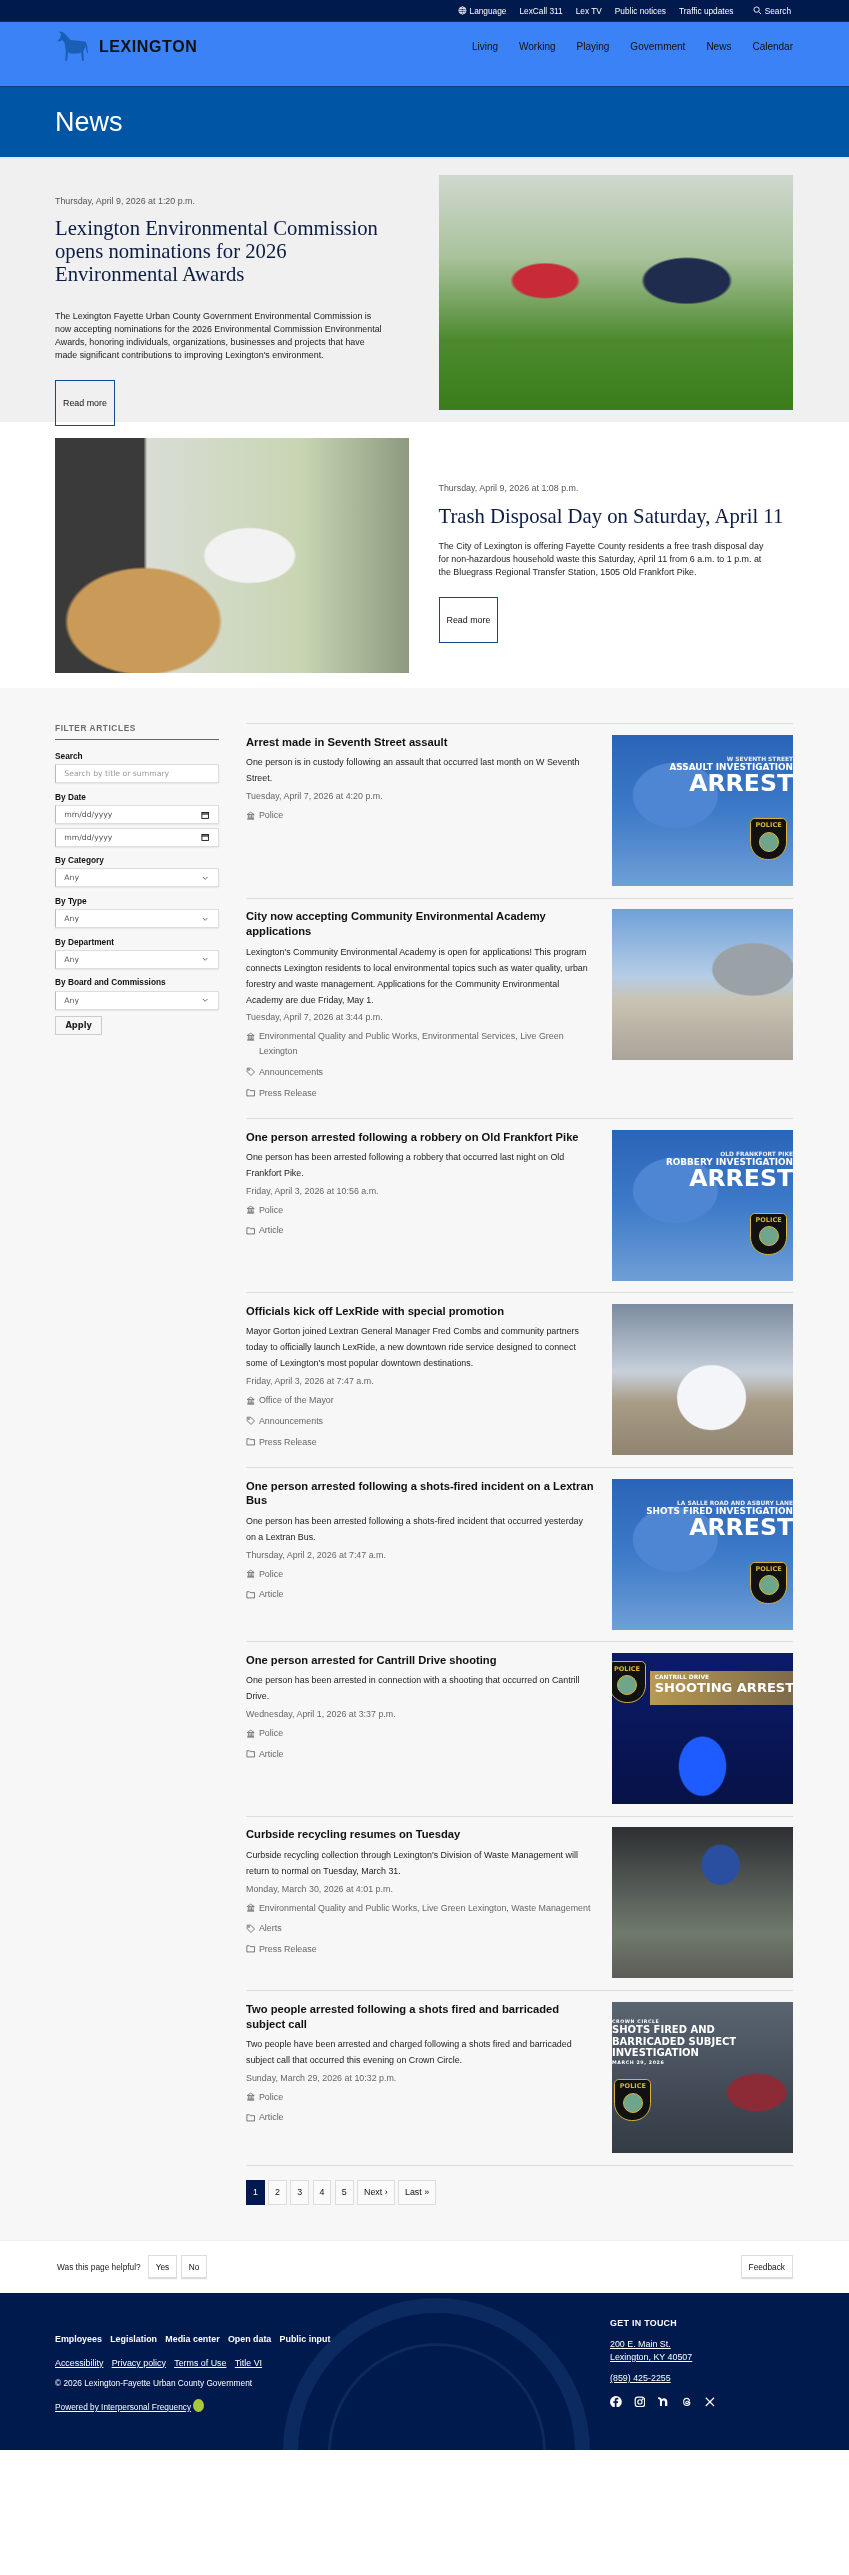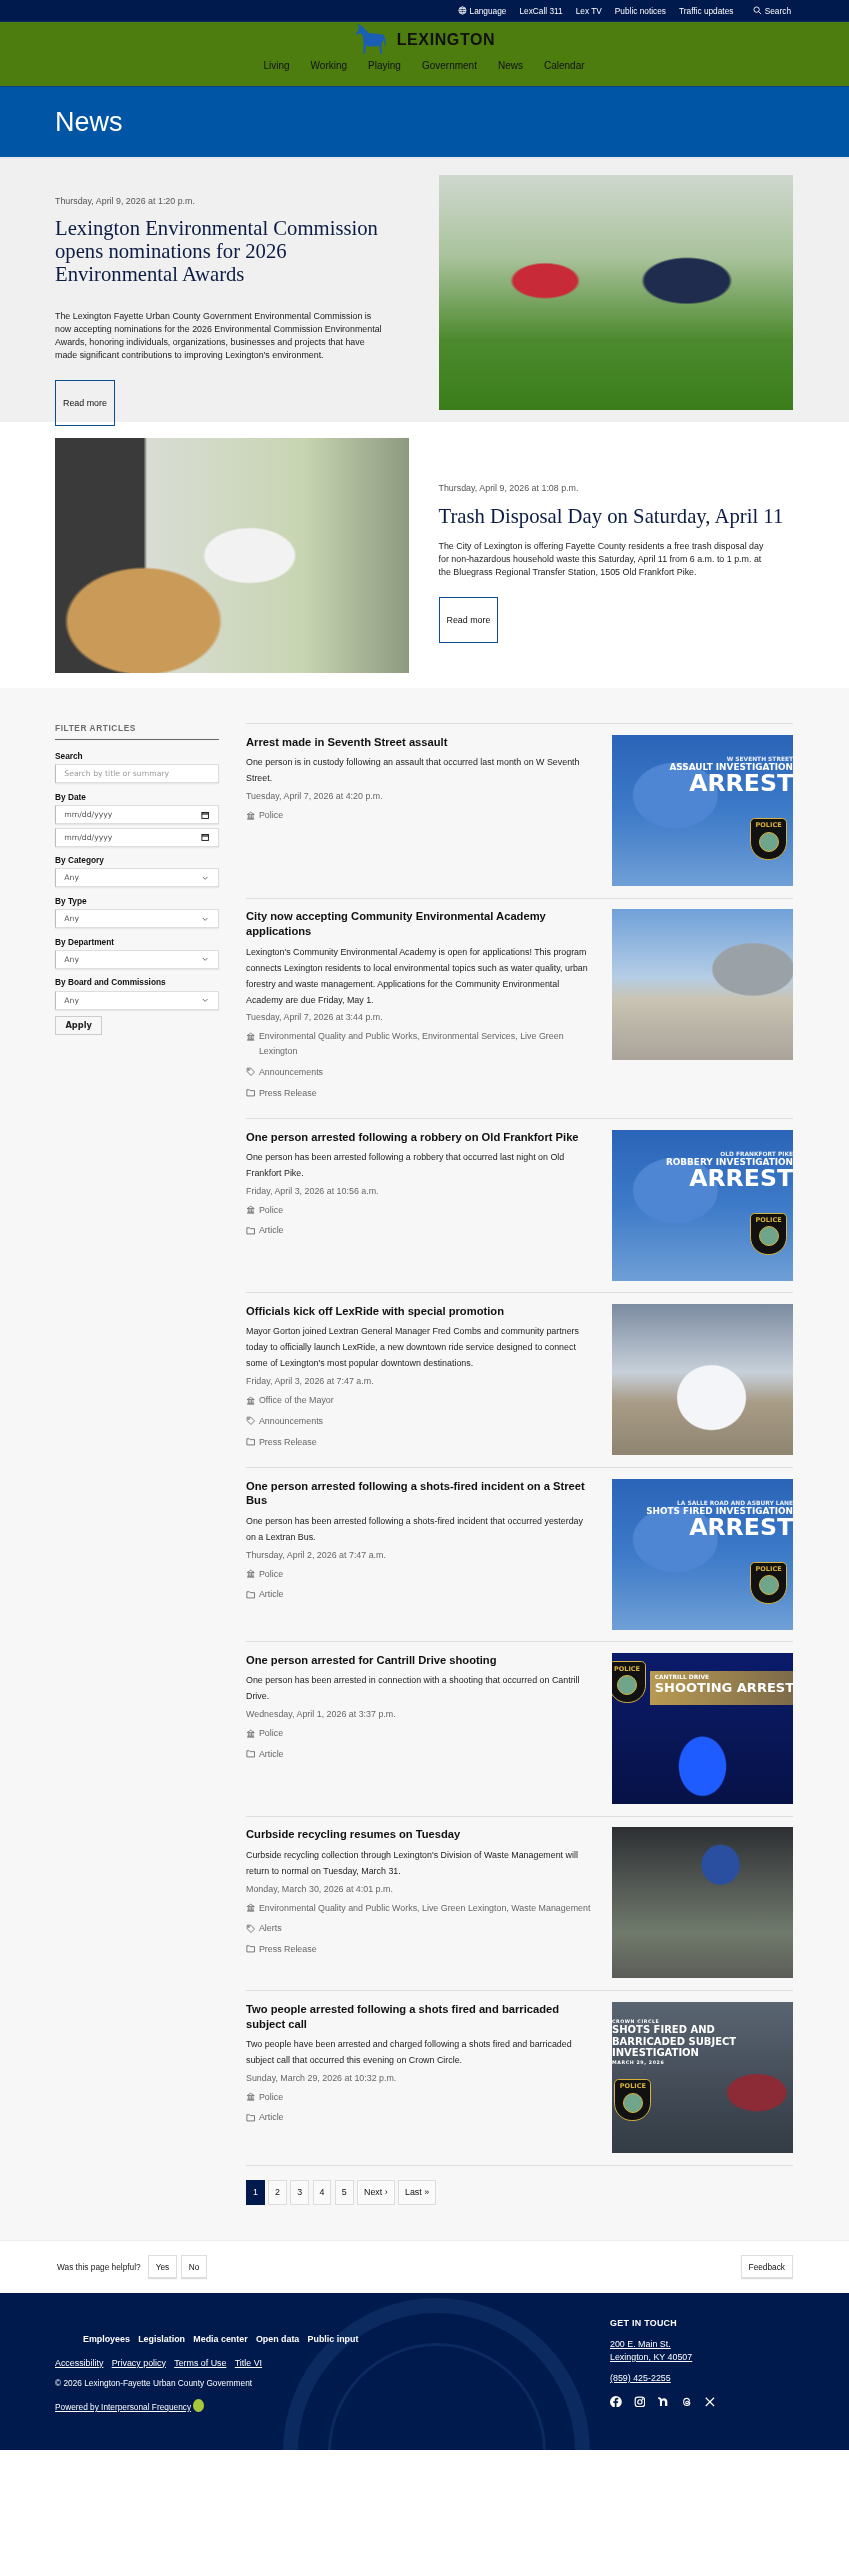--- a/index.html
+++ b/index.html
@@ -5,21 +5,21 @@
   * { box-sizing: border-box; margin: 0; padding: 0; }
   body { width: 850px; font-family: "Liberation Sans", sans-serif; color: #1a1a1a; background: #fff; }
   a { color: inherit; text-decoration: none; }
 
   
   .utility { height: 22.4px; background: #001a4d; border-bottom: 1.2px solid #0b2a66; display: flex; justify-content: flex-end; align-items: center; padding-right: 59px; gap: 13px; padding-left: 16px; }
   .utility a { color: #fff; font-size: 8.3px; display: flex; align-items: center; gap: 2.4px; }
   .utility svg { width: 8.9px; height: 8.9px; }
 
   
-  .header { height: 65px; background: #4d7c0f; display: flex; align-items: center; justify-content: space-between; padding: 0 57px 15px 55px; border-bottom: 1.2px solid #0b3f85; flex-direction: column; }
+  .header { height: 65px; background: #3b82f6; display: flex; align-items: center; justify-content: space-between; padding: 0 57px 15px 55px; border-bottom: 1.2px solid #0b3f85; }
   .logo { display: flex; align-items: center; gap: 5.9px; }
   .logo svg { width: 38px; height: 35px; }
   .logo-text { font-size: 16px; font-weight: 700; letter-spacing: 0.6px; color: #111; }
   .mainnav { display: flex; gap: 21px; }
   .mainnav a { font-size: 10px; color: #111; }
 
   
   .banner { height: 72px; background: #0055a5; display: flex; align-items: center; padding-left: 55px; border-bottom: 2.4px solid #e5e9ef; }
   .banner h1 { color: #fff; font-size: 27px; font-weight: 400; }
 
@@ -104,21 +104,21 @@
   .helpful { height: 53px; background: #fff; display: flex; align-items: center; justify-content: space-between; padding: 0 57px; border-top: 1.2px solid #eee; }
   .helpful .left { display: flex; align-items: center; gap: 3.5px; justify-content: center; }
   .helpful .q { font-size: 8.3px; color: #222; margin-right: 3.5px; }
   .hbtn { border: 0.6px solid #ddd; background: #fff; padding: 5.9px 7px; font-size: 8.3px; color: #111; box-shadow: 0 1.2px 0 #ddd; }
 
   
   .footer { height: 157px; background: #001a4d; position: relative; overflow: hidden; padding: 41px 57px 0 55px; display: flex; justify-content: space-between; }
   .seal { position: absolute; left: 283px; top: 5.9px; width: 307px; height: 307px; border-radius: 50%; border: 15.3px solid #0d2c63; opacity: .9; }
   .seal::after { content: ""; position: absolute; inset: 29.5px; border-radius: 50%; border: 3.5px solid #0d2c63; }
   .f-left, .f-right { position: relative; z-index: 1; }
-  .f-links1 { display: flex; gap: 8.3px; margin-bottom: 14px; margin-left: 28px; }
+  .f-links1 { display: flex; gap: 8.3px; margin-bottom: 14px; }
   .f-links1 a { color: #fff; font-size: 8.9px; font-weight: 700; }
   .f-links2 { display: flex; gap: 8.3px; margin-bottom: 10.6px; }
   .f-links2 a { color: #fff; font-size: 8.9px; text-decoration: underline; }
   .f-copy { color: #fff; font-size: 8.3px; margin-bottom: 10.6px; }
   .f-powered { display: flex; align-items: flex-end; gap: 2px; }
   .f-powered a { color: #fff; font-size: 8.3px; text-decoration: underline; }
   .if-logo { width: 10.6px; height: 13px; border-radius: 50%; background: #a8c83a; }
   .f-right { width: 183px; padding-top: -5.9px; }
   .gt-title { color: #fff; font-size: 8.9px; font-weight: 700; margin-top: -15.3px; margin-bottom: 9.4px; letter-spacing: 0.3px; }
   .f-addr a, .f-phone a { color: #fff; font-size: 8.9px; text-decoration: underline; line-height: 13px; display: block; }
@@ -403,21 +403,21 @@
               <svg viewBox="0 0 16 16" fill="none" stroke="#555" stroke-width="1.3">
                 <path d="M1.5 3 H6 L7.5 4.5 H14.5 V13.5 H1.5 Z"></path>
               </svg>
               <span>Press Release</span>
             </div>
       </div>
       <div class="a-img ph-bus"></div>
         </div>
         <div class="article">
       <div class="a-text">
-        <h3 class="a-title">One person arrested following a shots-fired incident on a Street Bus</h3>
+        <h3 class="a-title">One person arrested following a shots-fired incident on a Lextran Bus</h3>
         <p class="a-sum">One person has been arrested following a shots-fired incident that occurred yesterday on a Lextran Bus.</p>
         <div class="a-date">Thursday, April 2, 2026 at 7:47 a.m.</div>
         <div class="a-meta">
               <svg viewBox="0 0 16 16" fill="none" stroke="#555" stroke-width="1.2">
                 <path d="M2 6 L8 2 L14 6 Z"></path>
                 <line x1="2" y1="14" x2="14" y2="14"></line>
                 <line x1="2.5" y1="12.5" x2="13.5" y2="12.5"></line>
                 <line x1="4" y1="7" x2="4" y2="12"></line>
                 <line x1="6.7" y1="7" x2="6.7" y2="12"></line>
                 <line x1="9.3" y1="7" x2="9.3" y2="12"></line>

